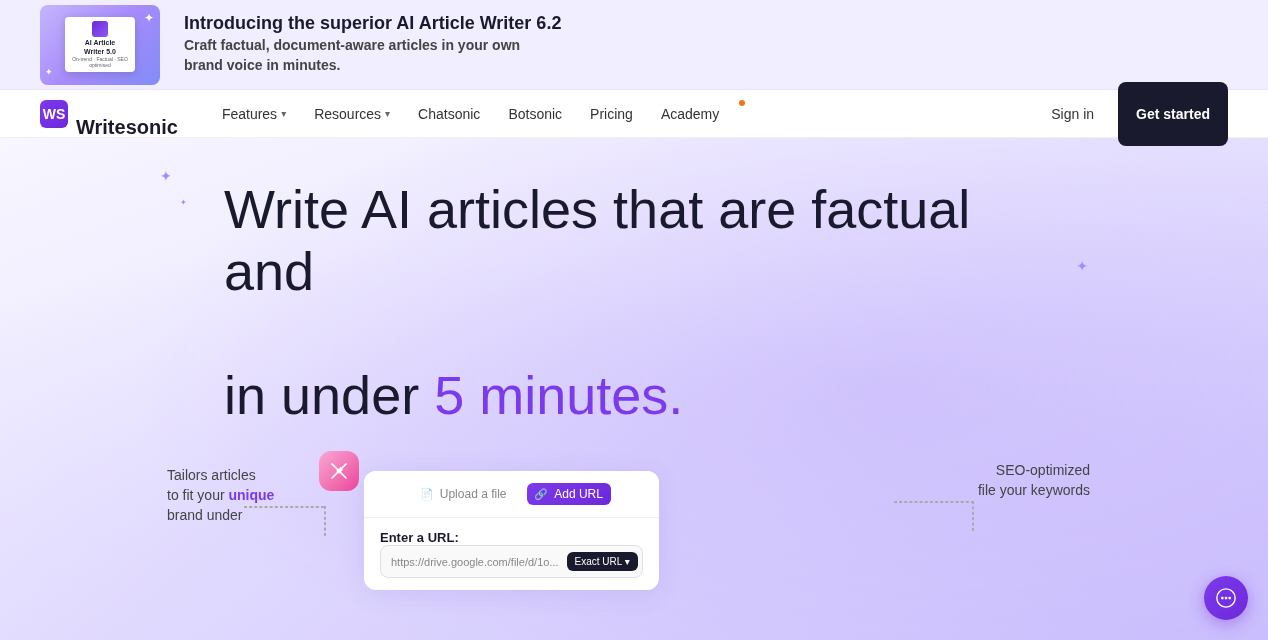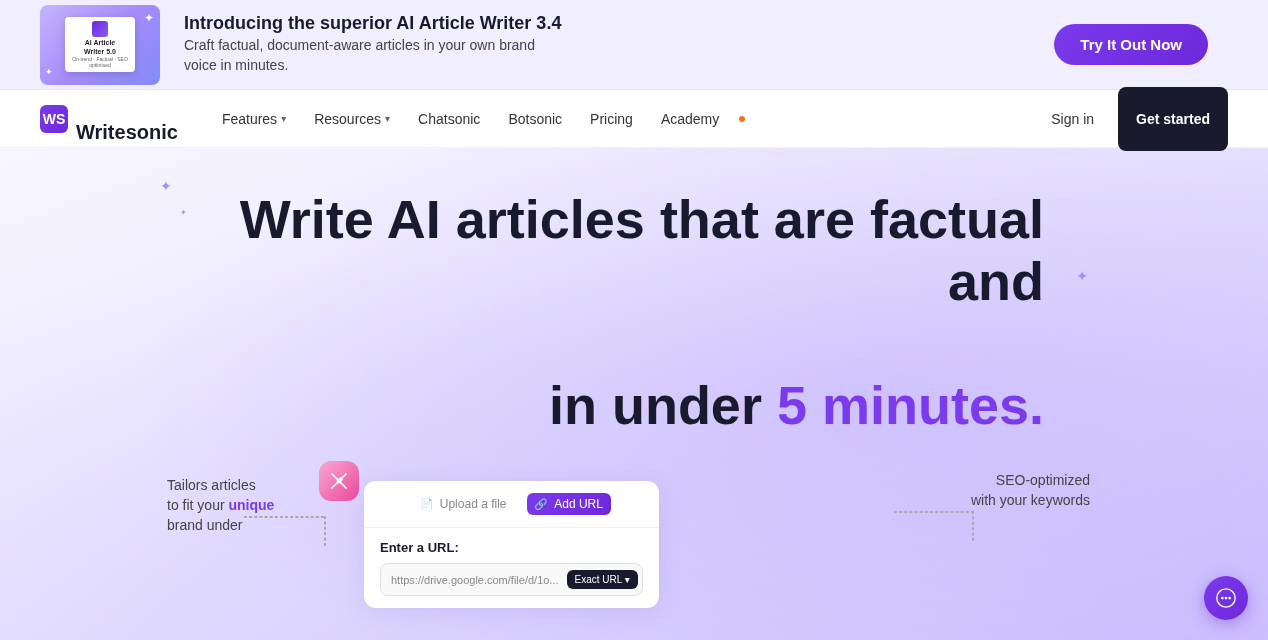--- a/index.html
+++ b/index.html
@@ -82,40 +82,41 @@
       font-size: 18px;
       font-weight: 700;
       color: #1a1a2e;
     }
     .banner-text p {
       font-size: 14px;
       color: #444;
       margin-top: 2px;
       max-width: 360px;
       line-height: 1.4;
+      font-weight: bold;
     }
     .banner-cta {
       background: linear-gradient(135deg, #7c3aed, #6d28d9);
       color: #fff;
       border: none;
       border-radius: 24px;
       padding: 12px 26px;
       font-size: 15px;
       font-weight: 600;
       cursor: pointer;
       white-space: nowrap;
     }
 
     
     .navbar {
       background: rgba(255,255,255,0.95);
       display: flex;
       align-items: center;
       padding: 0 40px;
-      height: 58px;
+      height: 48px;
       border-bottom: 1px solid #f0f0f0;
       position: relative;
       z-index: 10;
     }
     .navbar-logo {
       display: flex;
       align-items: center;
       gap: 8px;
       margin-right: 32px;
     }
@@ -132,21 +133,21 @@
       font-weight: 700;
     }
     .logo-text {
       font-size: 20px;
       font-weight: 700;
       color: #1a1a2e;
       margin-top: 28px;
     }
     .navbar-nav {
       display: flex;
-      align-items: center;
+      align-items: flex-start;
       gap: 4px;
       flex: 1;
     }
     .nav-item {
       display: flex;
       align-items: center;
       gap: 4px;
       padding: 6px 12px;
       font-size: 14px;
       color: #333;
@@ -204,23 +205,23 @@
     .hero::before {
       content: '';
       position: absolute;
       top: 0; left: 0; right: 0; bottom: 0;
       background: radial-gradient(ellipse at 70% 40%, rgba(167,139,250,0.3) 0%, transparent 60%),
                   radial-gradient(ellipse at 30% 60%, rgba(196,181,253,0.2) 0%, transparent 50%);
       pointer-events: none;
     }
     .hero-title {
       font-size: 54px;
-      font-weight: 700;
+      font-weight: 400;
       color: #1a1a2e;
-      text-align: right;
+      text-align: left;
       line-height: 1.15;
       max-width: 820px;
       position: relative;
       z-index: 1;
     }
     .hero-title .highlight {
       color: #7c3aed;
     }
     .hero-diagram {
       position: relative;
@@ -267,21 +268,21 @@
       background: linear-gradient(135deg, #7c3aed, #6d28d9);
       color: white;
     }
     .url-card-body {
       padding: 12px 16px;
     }
     .url-label {
       font-size: 13px;
       font-weight: 600;
       color: #1a1a2e;
-      margin-bottom: 8px;
+      margin-bottom: 0;
     }
     .url-input-row {
       display: flex;
       align-items: center;
       gap: 8px;
       background: #f9f9f9;
       border: 1px solid #e0e0e0;
       border-radius: 8px;
       padding: 6px 10px;
     }
@@ -383,25 +384,24 @@
       <div class="banner-image-card">
         <div class="ws-icon"></div>
         <div class="card-title" style="white-space:pre-line">AI Article
 Writer 5.0</div>
         <div class="card-subtitle">On-trend · Factual · SEO optimised</div>
       </div>
       <span class="sparkle" style="position:absolute;top:6px;right:8px;color:white;font-size:12px;">✦</span>
       <span class="sparkle2" style="position:absolute;bottom:8px;left:5px;color:white;font-size:9px;">✦</span>
     </div>
     <div class="banner-text">
-      <h2>Introducing the superior AI Article Writer 3.4</h2>
+      <h2>Introducing the superior AI Article Writer 6.2</h2>
       <p>Craft factual, document-aware articles in your own brand voice in minutes.</p>
     </div>
   </div>
-  <button class="banner-cta">Try It Out Now</button>
 </div>
 
 <nav class="navbar">
   <div class="navbar-logo">
     <div class="logo-icon">WS</div>
     <span class="logo-text">Writesonic</span>
   </div>
   <div class="navbar-nav">
     <div class="nav-item">
       <span>Features</span>
@@ -449,21 +449,21 @@
       <span>Tailors articles</span><br>
       <span>to fit your</span>&nbsp;<span class="ann-highlight">unique</span><br>
       <span>brand under</span>
     </div>
 
     <div class="dashed-line" style="left:90px;top:60px;width:80px;height:1px;"></div>
     <div class="dashed-line" style="left:170px;top:60px;width:1px;height:30px;"></div>
 
     <div class="annotation annotation-right-top">
       <span>SEO-optimized</span><br>
-      <span>with your keywords</span>
+      <span>file your keywords</span>
     </div>
 
     <div class="dashed-line" style="right:140px;top:55px;width:80px;height:1px;"></div>
     <div class="dashed-line" style="right:140px;top:55px;width:1px;height:30px;"></div>
 
     <div class="float-icon float-icon-pink">
       <svg width="20" height="20" viewBox="0 0 24 24" fill="white">
         <path d="M7 14l2-2m0 0l5-5 3 3-5 5m-3-3l3 3M3 21l3-3m0 0l2-2M21 3l-3 3"></path>
         <path d="M3 21l18-18M3 3l18 18" stroke="white" stroke-width="2" fill="none"></path>
         <circle cx="12" cy="12" r="3" fill="white" opacity="0.6"></circle>

